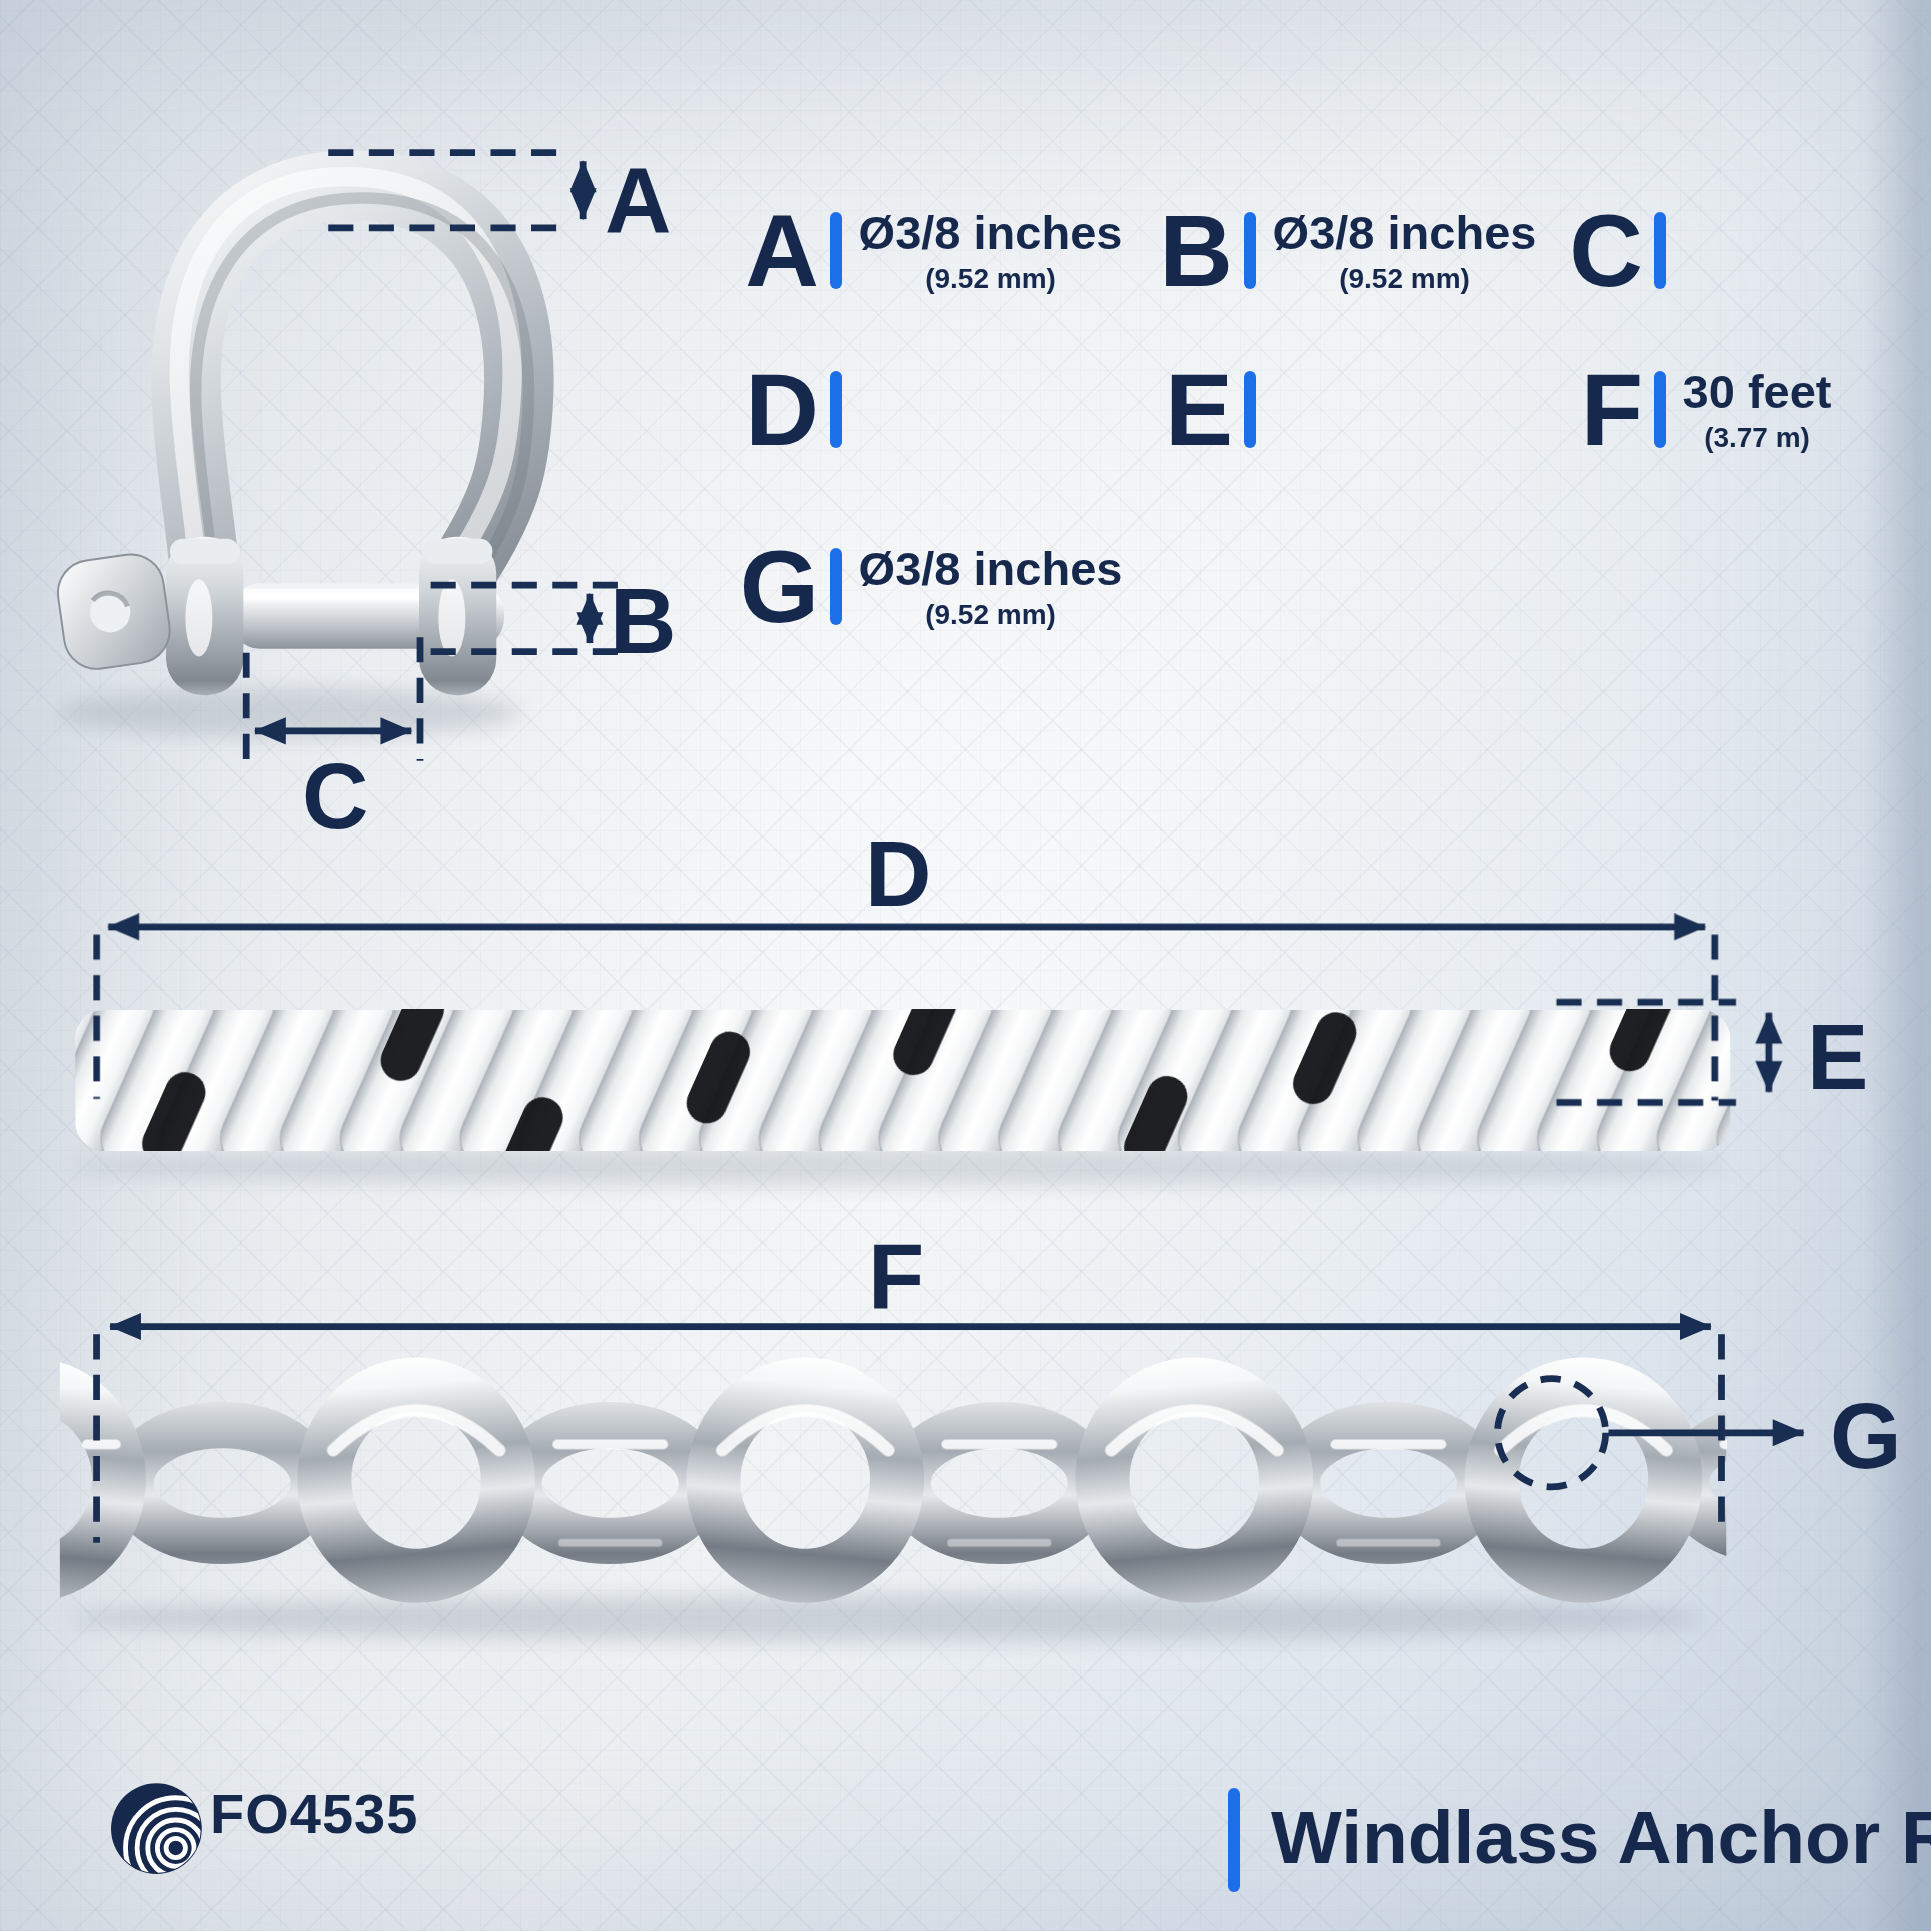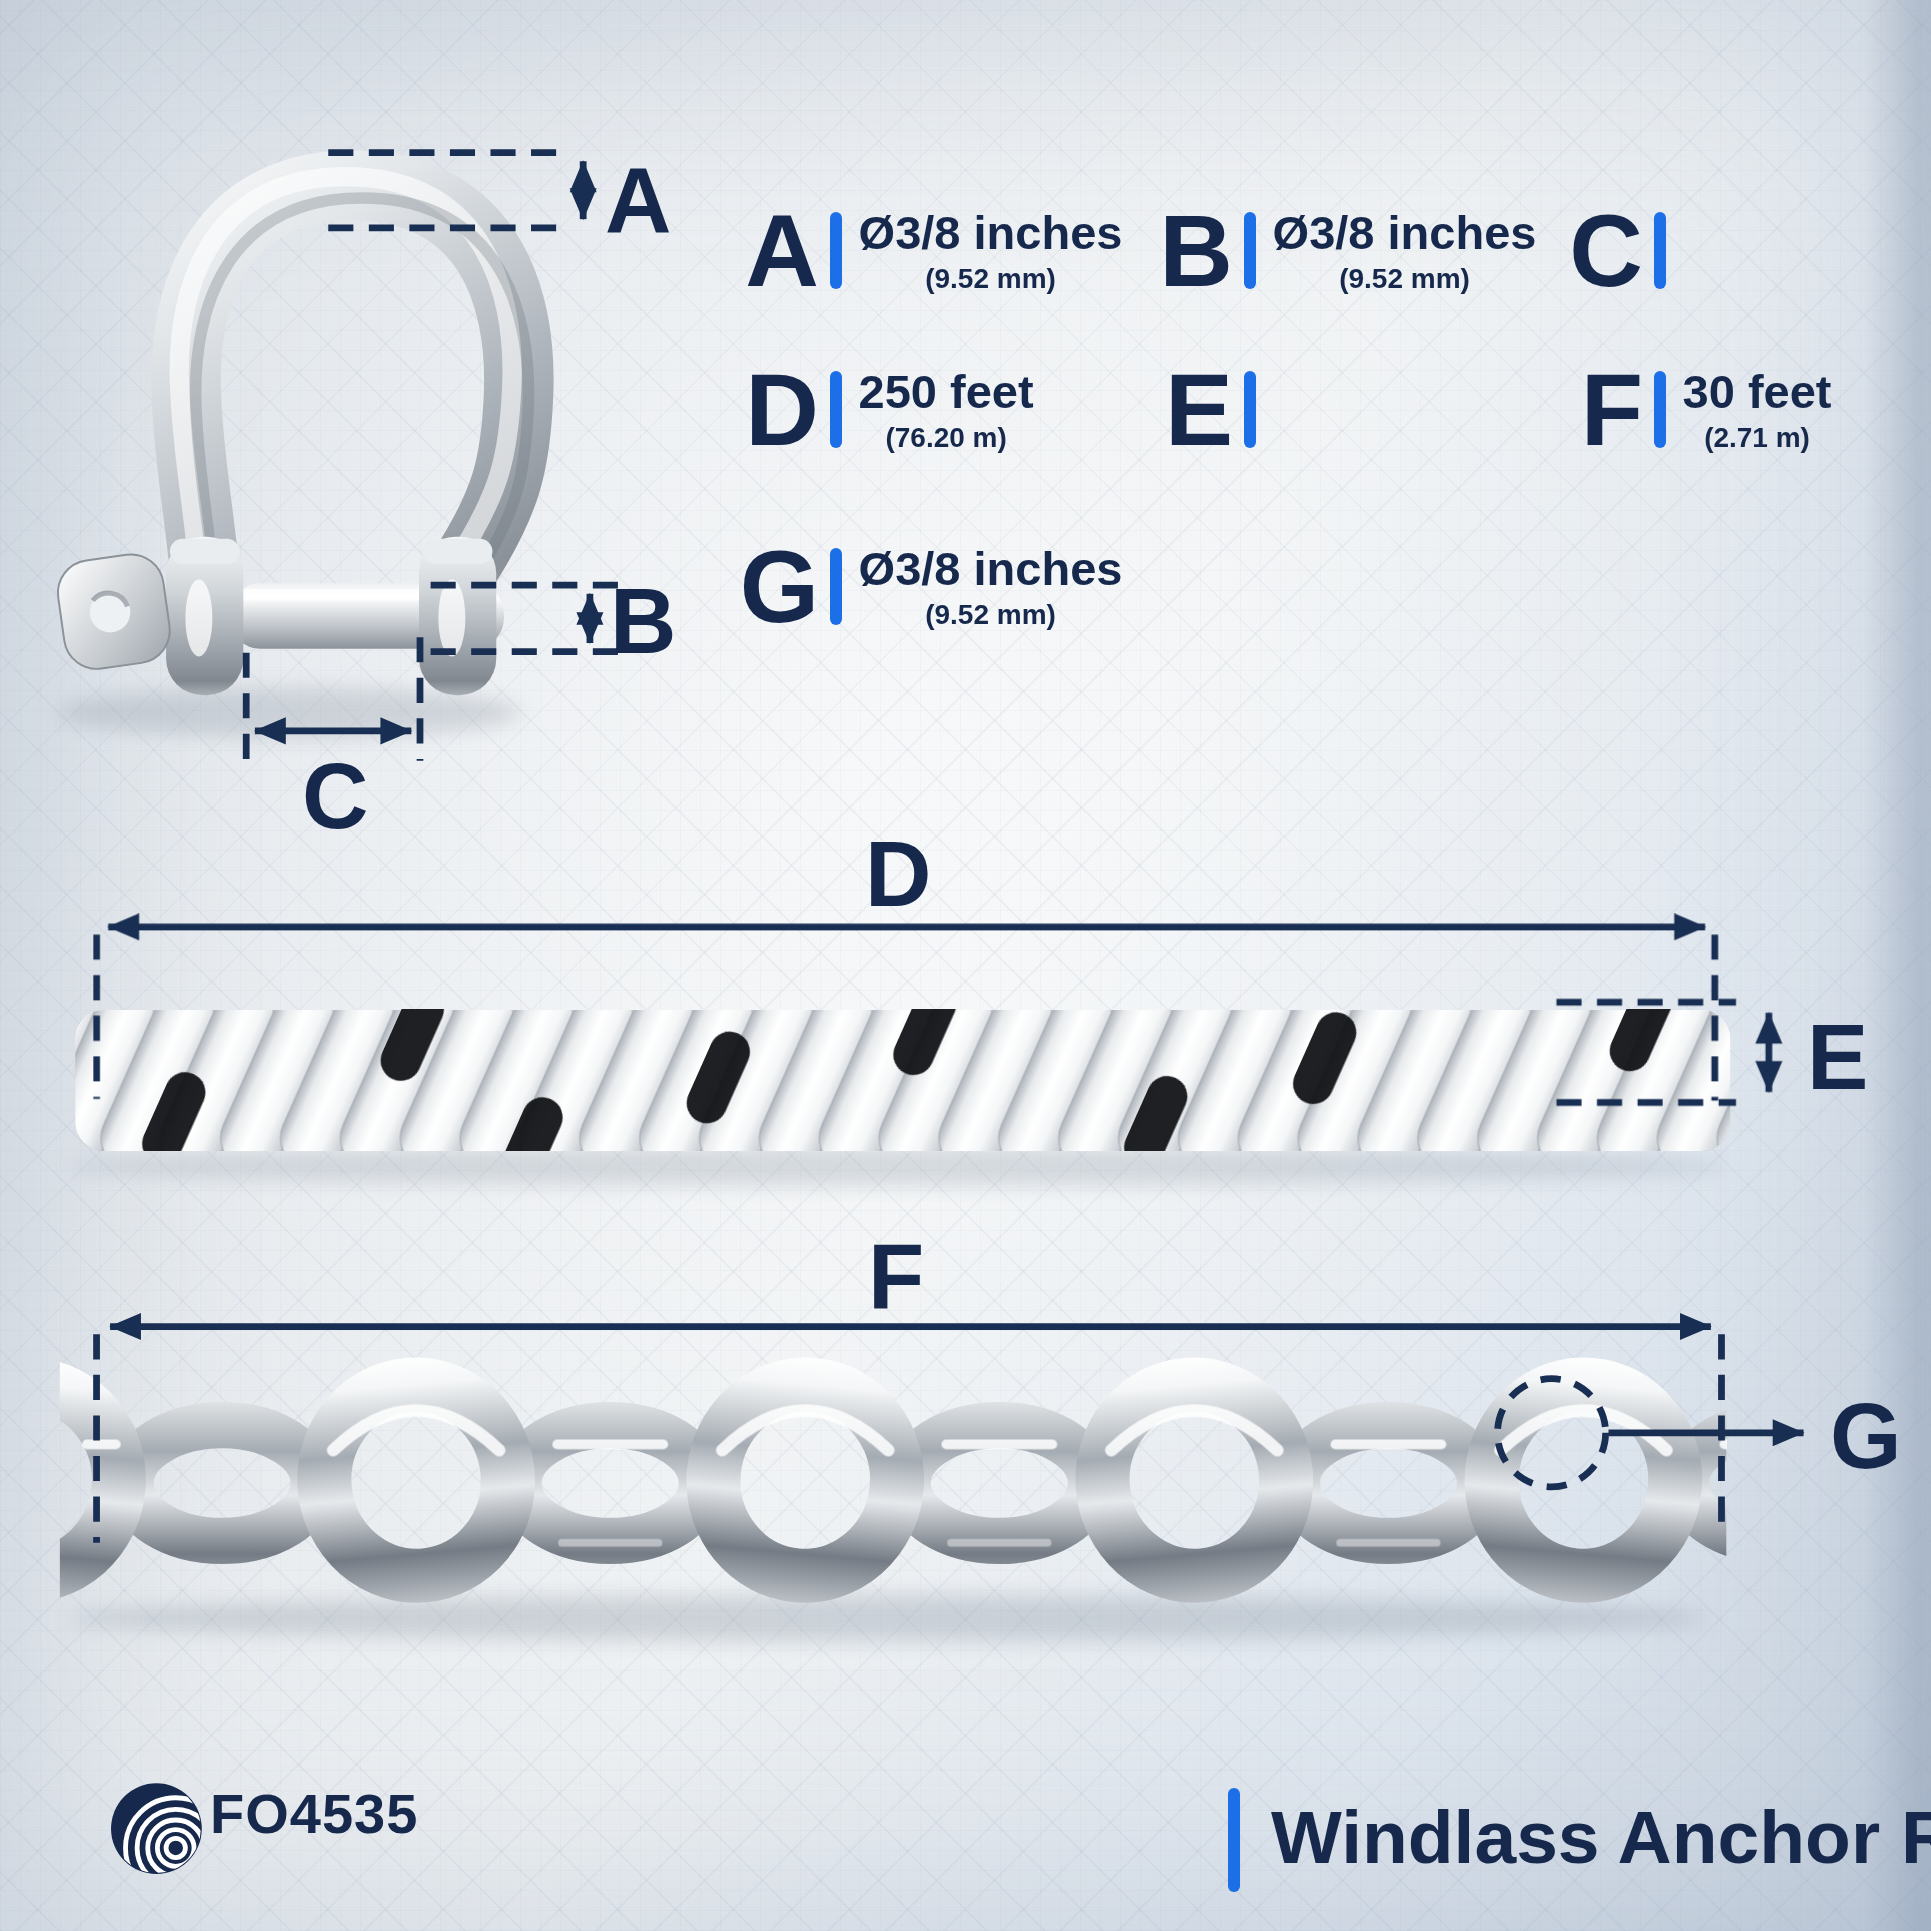--- a/index.html
+++ b/index.html
@@ -275,35 +275,31 @@
     <div class="spec-metric">(9.52 mm)</div>
   </div>
 </div>
 <div class="spec" style="left:1546px;top:206px">
   <div class="spec-letter">C</div>
   <div class="spec-bar" style="background: rgb(29, 111, 232);"></div>
 </div>
 <div class="spec" style="left:722px;top:365px">
   <div class="spec-letter">D</div>
   <div class="spec-bar" style="background: rgb(29, 111, 232);"></div>
-  <div class="spec-text">
-    <div class="spec-value">250 feet</div>
-    <div class="spec-metric">(76.20 m)</div>
-  </div>
 </div>
 <div class="spec" style="left:1136px;top:365px">
   <div class="spec-letter">E</div>
   <div class="spec-bar" style="background: rgb(29, 111, 232);"></div>
 </div>
 <div class="spec" style="left:1546px;top:365px">
   <div class="spec-letter">F</div>
   <div class="spec-bar" style="background: rgb(29, 111, 232);"></div>
   <div class="spec-text">
     <div class="spec-value">30 feet</div>
-    <div class="spec-metric">(2.71 m)</div>
+    <div class="spec-metric">(3.77 m)</div>
   </div>
 </div>
 <div class="spec" style="left:722px;top:542px">
   <div class="spec-letter">G</div>
   <div class="spec-bar" style="background: rgb(29, 111, 232);"></div>
   <div class="spec-text">
     <div class="spec-value">Ø3/8 inches</div>
     <div class="spec-metric">(9.52 mm)</div>
   </div>
 </div>

